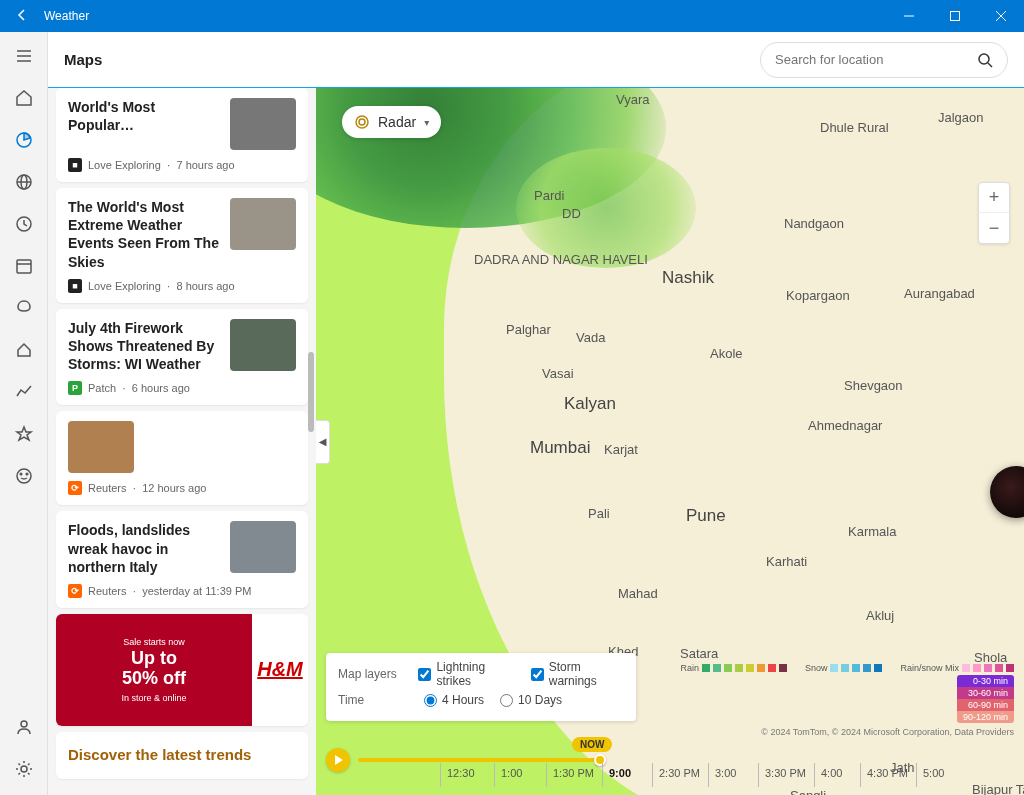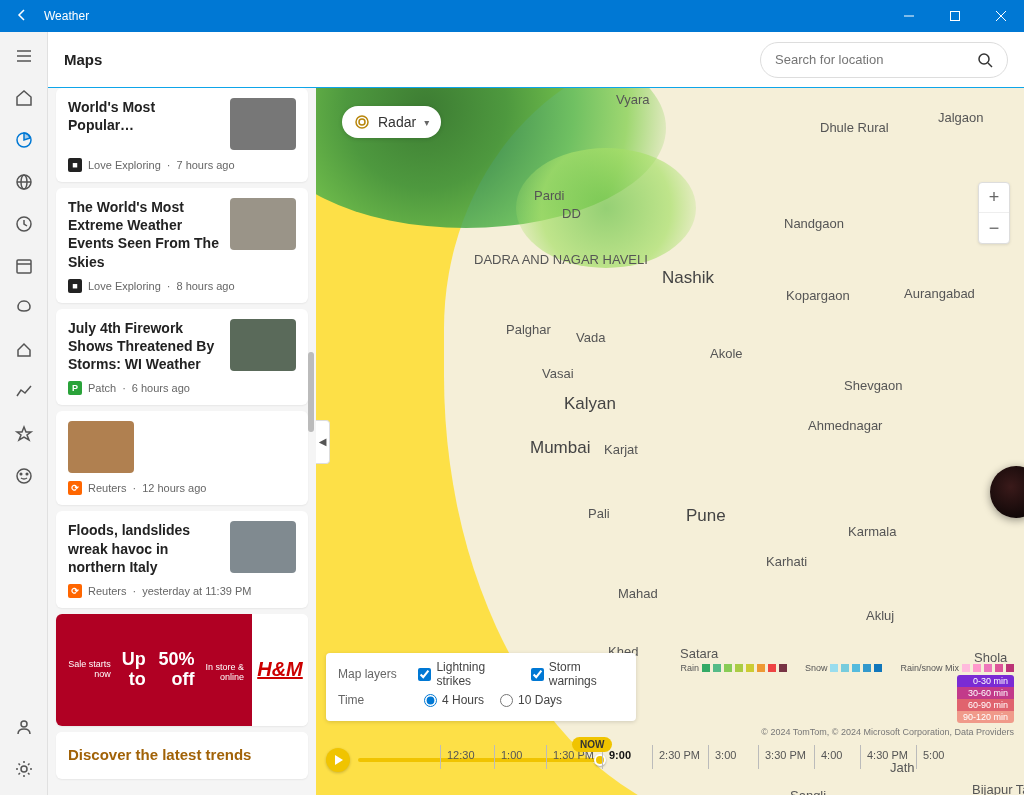--- a/index.html
+++ b/index.html
@@ -44,33 +44,33 @@
 .card .txt { flex: 1; }
 .card .headline { font-size: 14px; font-weight: 600; color: #222; line-height: 1.3; }
 .card .thumb { width: 66px; height: 52px; background: #888; border-radius: 4px; flex-shrink: 0; }
 .card .meta { display: flex; align-items: center; gap: 6px; font-size: 11px; color: #666; margin-top: 8px; }
 .card .src-icon { width: 14px; height: 14px; border-radius: 2px; display: inline-flex; align-items: center; justify-content: center; font-size: 9px; color: #fff; font-weight: bold; }
 .src-dark { background: #222; }
 .src-green { background: #2aa33a; border-radius: 50%; }
 .src-orange { background: #f60; border-radius: 50%; }
 .card.ad-card { padding: 0; overflow: hidden; }
 .ad-banner { height: 112px; display: flex; }
-.ad-left { flex: 1; background: #b00023; color: #fff; display: flex; flex-direction: row; align-items: center; justify-content: center; text-align: right; padding: 8px; }
+.ad-left { flex: 1; background: #b00023; color: #fff; display: flex; flex-direction: column; align-items: center; justify-content: center; text-align: right; padding: 8px; }
 .ad-left .small { font-size: 9px; margin-bottom: 2px; }
 .ad-left .big { font-size: 18px; font-weight: 700; line-height: 1.1; }
 .ad-left .mid { font-size: 9px; margin-top: 4px; }
 .ad-right { width: 56px; background: #fff; display: flex; align-items: center; justify-content: center; font-size: 20px; font-weight: 700; color: #c00; font-style: italic; text-decoration: underline; }
 .trends { font-size: 15px; font-weight: 600; color: #a16207; padding: 14px 12px 4px 12px; background: #fff; border-radius: 6px 6px 0 0; }
 .scroll-thumb { position: absolute; right: 2px; top: 264px; width: 6px; height: 80px; background: #bbb; border-radius: 3px; }
 
 
 .collapse-handle { position: absolute; left: 268px; top: 50%; transform: translateY(-50%); width: 14px; height: 44px; background: #fff; border: 1px solid #ddd; border-left: none; border-radius: 0 4px 4px 0; display: flex; align-items: center; justify-content: center; cursor: pointer; z-index: 30; color: #555; font-size: 10px; }
 
 
-.map { flex: 1; position: relative; background: #fde047; overflow: hidden; }
+.map { flex: 1; position: relative; background: #bef264; overflow: hidden; }
 .land { position: absolute; right: -40px; top: -40px; width: 620px; height: 780px; background: #f5efd8; border-radius: 40% 0 0 50% / 36% 0 0 58%; }
 .radar1 { position: absolute; left: -50px; top: -60px; width: 400px; height: 200px; background: radial-gradient(circle at 40% 40%, #1b6b2f 0%, #2f8c3d 30%, #58b84d 55%, #8fd35e 75%, transparent 95%); border-radius: 50%; opacity: 0.85; }
 .radar2 { position: absolute; left: 200px; top: 60px; width: 180px; height: 120px; background: radial-gradient(circle, #6cc24a 0%, #a8e06a 60%, transparent 95%); border-radius: 50%; opacity: 0.7; }
 .city { position: absolute; font-size: 13px; color: #555; white-space: nowrap; }
 .city.big { font-size: 17px; color: #444; }
 
 .radar-pill { position: absolute; left: 26px; top: 18px; height: 32px; background: #fff; border-radius: 16px; display: flex; align-items: center; padding: 0 12px; gap: 8px; box-shadow: 0 1px 4px rgba(0,0,0,0.15); cursor: pointer; font-size: 14px; color: #333; }
 .radar-pill .chev { font-size: 10px; color: #666; }
 
 .zoom { position: absolute; right: 14px; top: 94px; width: 32px; background: #fff; border: 1px solid #ddd; border-radius: 4px; box-shadow: 0 1px 3px rgba(0,0,0,0.1); }
@@ -99,21 +99,21 @@
 
 
 .timeline { position: absolute; left: 0; right: 0; bottom: 0; height: 52px; display: flex; flex-direction: row; }
 .now-pill { position: absolute; left: 256px; top: -6px; background: #f0c400; color: #333; font-size: 10px; font-weight: 600; padding: 2px 8px; border-radius: 10px; z-index: 5; }
 .play-row { height: 18px; display: flex; align-items: center; position: relative; padding-left: 10px; }
 .play-btn { width: 24px; height: 24px; border-radius: 50%; background: #f0c400; display: flex; align-items: center; justify-content: center; cursor: pointer; box-shadow: 0 1px 3px rgba(0,0,0,0.2); position: relative; top: 8px; z-index: 6; }
 .play-btn::after { content: ''; border-left: 8px solid #fff; border-top: 5px solid transparent; border-bottom: 5px solid transparent; margin-left: 2px; }
 .track { flex: 1; height: 4px; background: #ddd; margin-left: 8px; position: relative; top: 8px; border-radius: 2px; }
 .track .prog { position: absolute; left: 0; top: 0; height: 4px; width: 240px; background: #f0c400; border-radius: 2px; }
 .track .knob { position: absolute; left: 236px; top: -4px; width: 12px; height: 12px; border-radius: 50%; background: #f0c400; border: 2px solid #fff; box-shadow: 0 1px 2px rgba(0,0,0,0.3); }
-.ticks { height: 30px; display: flex; margin-left: 82px; margin-top: 2px; }
+.ticks { height: 30px; display: flex; margin-left: 82px; margin-top: 20px; }
 .tick { border-left: 1px solid #bbb; height: 24px; font-size: 11px; color: #555; padding: 4px 0 0 6px; white-space: nowrap; position: relative; }
 .tick.now { font-weight: 700; color: #111; }
 </style>
 </head>
 <body>
 
 <div class="titlebar">
   <div class="back">
     <svg width="14" height="14" viewBox="0 0 14 14">
         <path d="M9 2 L4 7 L9 12" stroke="#fff" stroke-width="1.5" fill="none"></path>

